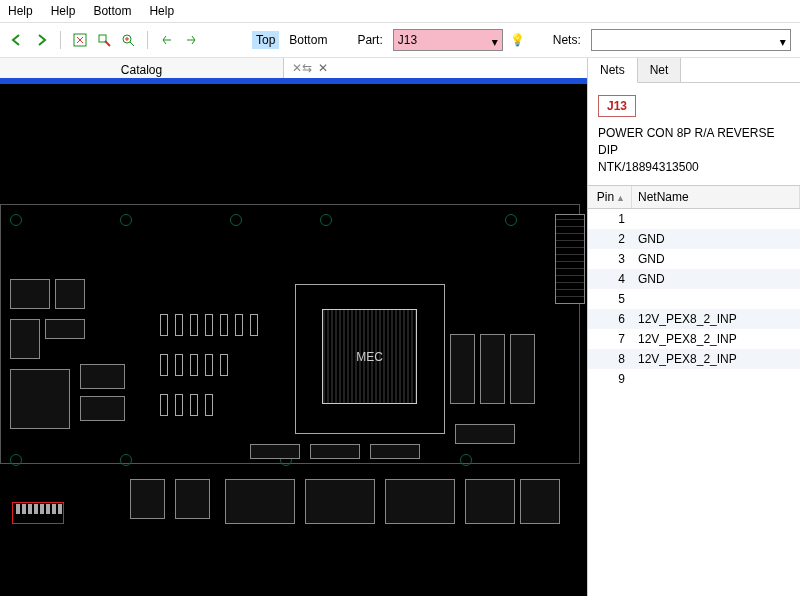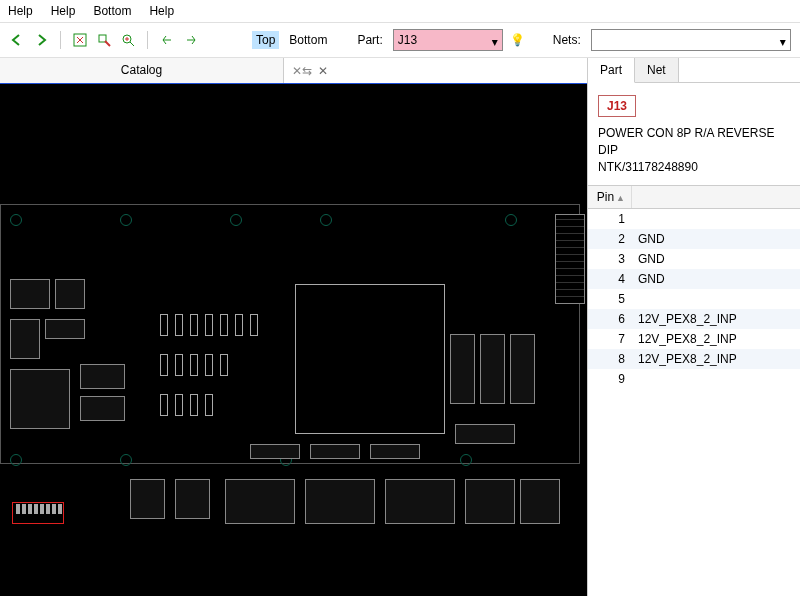--- a/index.html
+++ b/index.html
@@ -11,21 +11,21 @@
 .tool-sep { width: 1px; height: 18px; background: #ccc; margin: 0 4px; }
 .layer-btn { padding: 2px 4px; border: none; background: transparent; }
 .layer-btn.active { background: #bfe3ff; }
 .combo { border: 1px solid #888; height: 22px; padding: 0 18px 0 4px; min-width: 110px; position: relative; display: inline-flex; align-items: center; }
 .combo.pink { background: #f7b8c8; }
 .combo .caret { position: absolute; right: 4px; top: 5px; }
 .label { margin-left: 20px; margin-right: 4px; }
 .bulb { color: #f5c542; }
 .main { display: flex; height: calc(600px - 62px); }
 .left { flex: 1; display: flex; flex-direction: column; border-right: 1px solid #ccc; }
-.tabs-row { display: flex; border-bottom: 1px solid #1d4ed8; height: 26px; }
+.tabs-row { display: flex; border-bottom: 6px solid #1d4ed8; height: 26px; }
 .tab-catalog { flex: 0 0 284px; text-align: center; padding: 5px 0; border-right: 1px solid #ccc; background: #f7f7f7; }
 .tab-doc { flex: 1; display: flex; align-items: center; padding: 0 8px; gap: 6px; background: #fff; }
 .tab-doc .title { flex: 1; white-space: nowrap; overflow: hidden; text-overflow: ellipsis; }
 .close-x { color: #666; }
 .pcb-view { flex: 1; background: #000; position: relative; overflow: hidden; }
 
 .pcb-outline { position: absolute; left: 0; top: 120px; width: 580px; height: 260px; border: 1px solid #555; }
 .chip { position: absolute; left: 295px; top: 200px; width: 150px; height: 150px; border: 1px solid #aaa; }
 .chip-inner { position: absolute; left: 322px; top: 225px; width: 95px; height: 95px; border: 1px solid #ccc; background: repeating-linear-gradient(90deg,#222 0,#222 2px,#000 2px,#000 4px); display:flex; align-items:center; justify-content:center; color:#ccc; font-size:10px;}
 .hole { position:absolute; width:12px; height:12px; border:1px solid #0b5e4a; border-radius:50%; }
@@ -129,20 +129,23 @@
     <div class="tabs-row">
       <div class="tab-catalog">Catalog</div>
       <div class="tab-doc">
         <span style="color:#888">✕⇆</span>
         <span class="close-x">✕</span>
       </div>
     </div>
     <div class="pcb-view">
       <div class="pcb-outline"></div>
       <div class="chip"></div>
+      <div class="chip-inner">
+          <span>MEC</span>
+        </div>
       <div class="conn"></div>
 
       <div class="hole" style="left:10px; top:130px"></div>
       <div class="hole" style="left:120px; top:130px"></div>
       <div class="hole" style="left:230px; top:130px"></div>
       <div class="hole" style="left:320px; top:130px"></div>
       <div class="hole" style="left:505px; top:130px"></div>
       <div class="hole" style="left:10px; top:370px"></div>
       <div class="hole" style="left:120px; top:370px"></div>
       <div class="hole" style="left:280px; top:370px"></div>
@@ -197,33 +200,34 @@
         <div class="pad"></div>
           <div class="pad"></div>
           <div class="pad"></div>
           <div class="pad"></div>
       </div>
     </div>
   </div>
 
   <div class="right">
     <div class="right-tabs">
-      <div class="right-tab active">Part</div>
+      <div class="right-tab active">Nets</div>
       <div class="right-tab">Net</div>
     </div>
     <div>
       <span class="part-badge">J13</span>
     </div>
     <div class="part-desc">
       <div>POWER CON 8P R/A REVERSE DIP</div>
-      <div>NTK/31178248890</div>
+      <div>NTK/18894313500</div>
     </div>
     <div class="grid">
       <div class="grid-head">
         <div class="col-pin"><span>Pin</span><span class="sort-caret">▲</span></div>
+        <div class="col-net">NetName</div>
       </div>
       <div id="pin-rows">
           <div class="grid-row">
             <div class="col-pin">1</div>
           </div>
           <div class="grid-row">
             <div class="col-pin">2</div>
             <div class="col-net">GND</div>
           </div>
           <div class="grid-row">

